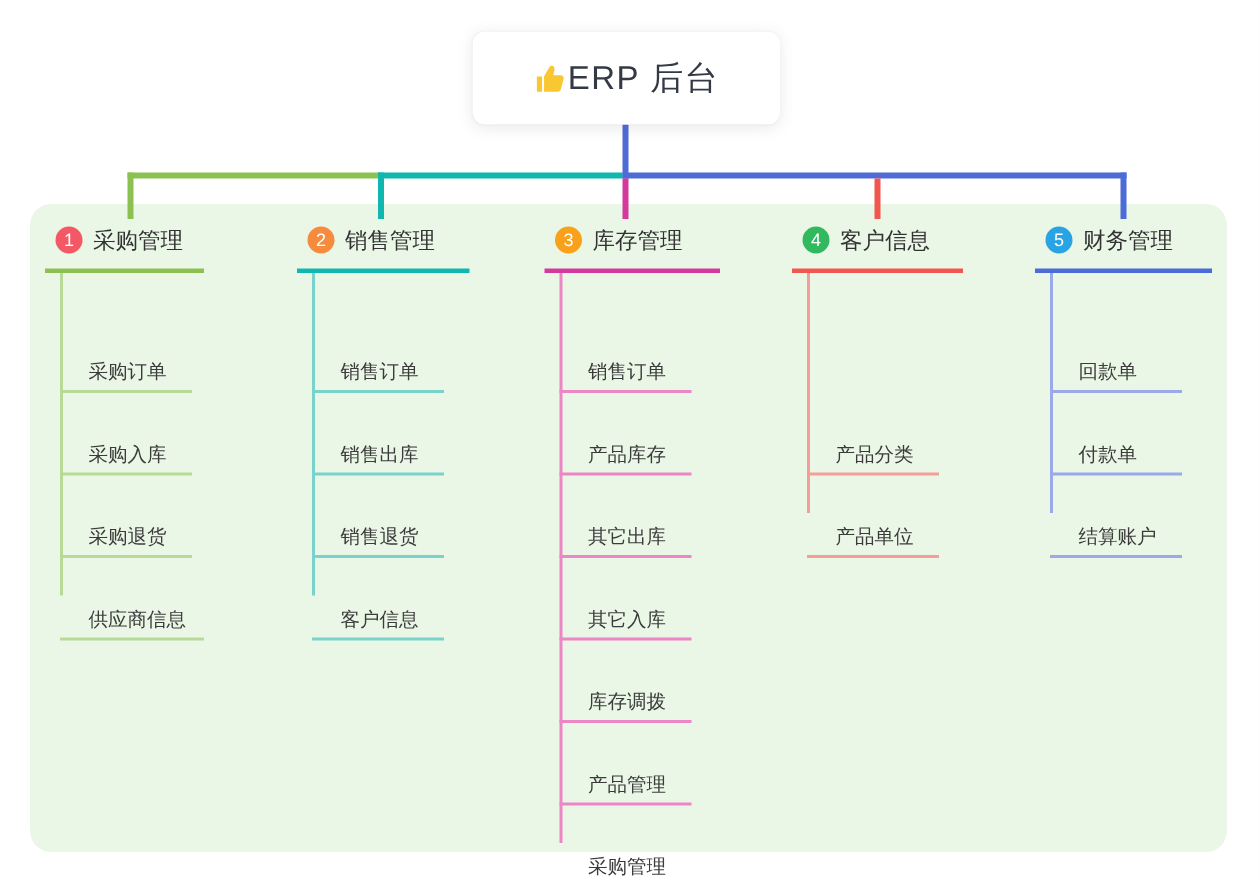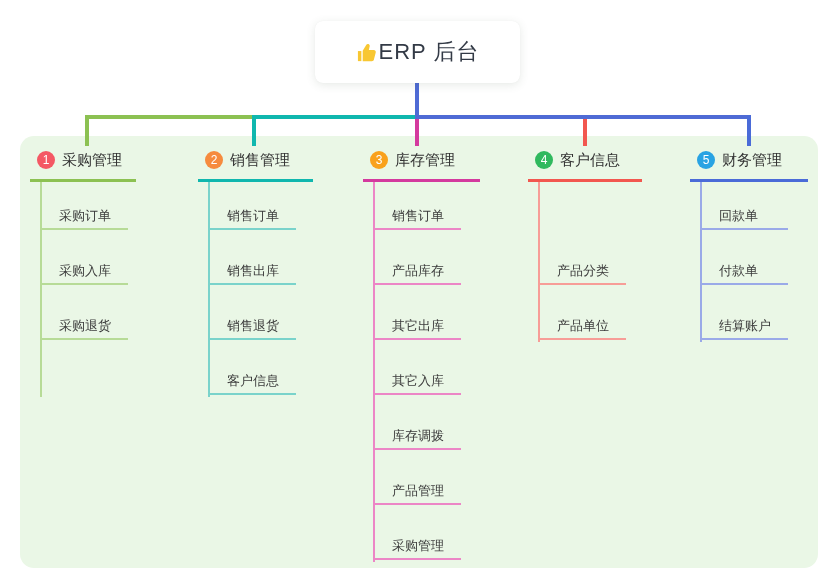--- a/index.html
+++ b/index.html
@@ -45,21 +45,21 @@
   .branch-title { font-size:15px; color:#333333; white-space:nowrap; }
   .branch-underline { height:3px; width:100%; background:var(--accent,#888); }
 
   .vline { position:absolute; left:10px; top:32px; width:2px; background:var(--accent-light,#bbb); }
   .b1 .vline, .b2 .vline { height:215px; }
   .b3 .vline { height:380px; }
   .b4 .vline, .b5 .vline { height:160px; }
 
   .item { position:absolute; left:10px; min-width:88px; white-space:nowrap;
           font-size:13px; line-height:15px; color:#3b3b3b;
-          padding:0 12px 5px 19px; border-bottom:2px solid var(--accent-light,#bbb); }
+          padding:0 12px 5px 19px; border-bottom:2px solid var(--accent-light,#bbb);margin-top:32px; }
   .r0 { top:58px; }  .r1 { top:113px; } .r2 { top:168px; } .r3 { top:223px; }
   .r4 { top:278px; } .r5 { top:333px; } .r6 { top:388px; }
 </style>
 </head>
 <body>
 
 <div id="canvas">
 
   <div class="panel"></div>
 
@@ -86,20 +86,21 @@
   <div class="branch b1" style="--accent: #8cc152; --accent-light: #b7db97; --badge: #f45864;">
     <div class="branch-header">
       <span class="badge">1</span>
       <span class="branch-title">采购管理</span>
     </div>
     <div class="branch-underline"></div>
     <div class="vline"></div>
     <div class="item r0">采购订单</div>
     <div class="item r1">采购入库</div>
     <div class="item r2">采购退货</div>
+    <div class="item r3">供应商信息</div>
   </div>
 
   <div class="branch b2" style="--accent: #10b7ae; --accent-light: #7ad3cb; --badge: #f68b3e;">
     <div class="branch-header">
       <span class="badge">2</span>
       <span class="branch-title">销售管理</span>
     </div>
     <div class="branch-underline"></div>
     <div class="vline"></div>
     <div class="item r0">销售订单</div>

